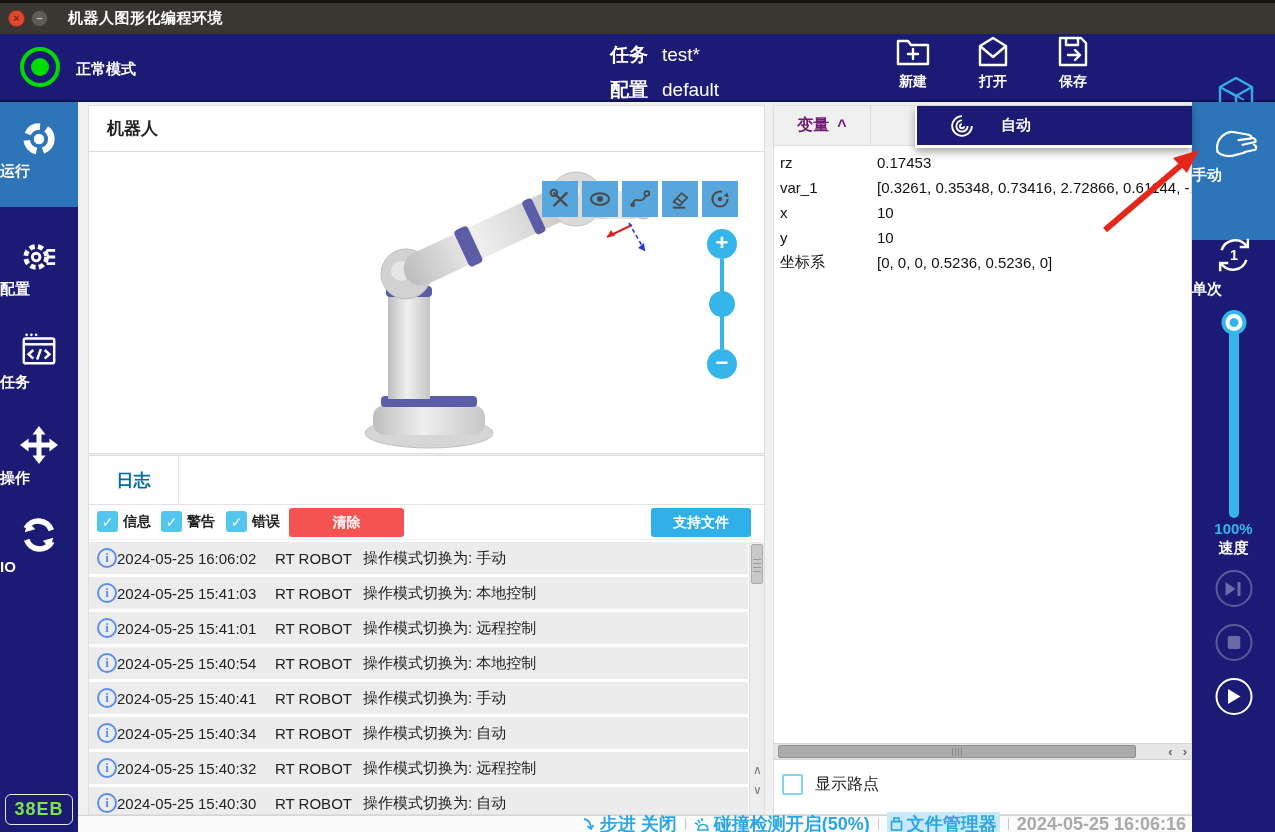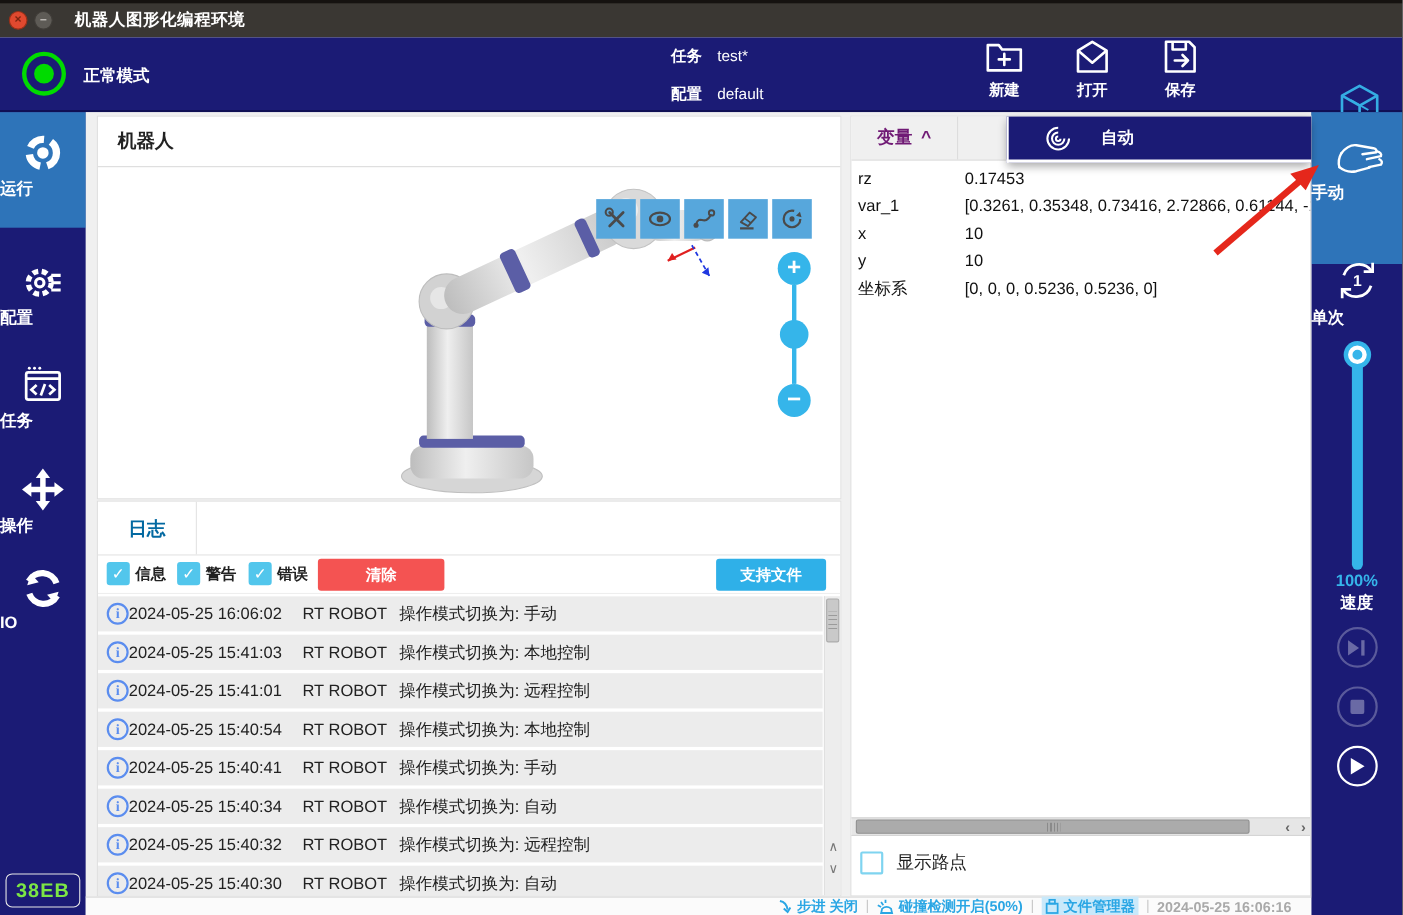--- a/index.html
+++ b/index.html
@@ -12,21 +12,21 @@
 .winbtn{width:17px;height:17px;border-radius:50%;display:flex;align-items:center;justify-content:center;font-size:11px;font-weight:bold;line-height:1;cursor:default}
 .winbtn.close{background:#E0492F;border:1px solid #9A3018;color:#7E2410}
 .winbtn.min{background:#5E5B56;border:1px solid #403D39;color:#C9C6C1}
 .titlebar .title{color:#FFF;font-weight:bold;font-size:15px;margin-left:14px;letter-spacing:.5px}
 
 
 .header{position:absolute;left:0;top:34px;width:100%;height:68px;background:#1B1B75;border-bottom:2px solid #101055}
 .mode-ind{position:absolute;left:20px;top:13px;width:40px;height:40px;border-radius:50%;border:4px solid #00DB00;display:flex;align-items:center;justify-content:center}
 .mode-ind .dot{width:18px;height:18px;border-radius:50%;background:#00DB00}
 .mode-label{position:absolute;left:76px;top:26px;color:#FFF;font-size:15px;font-weight:bold}
-.hdr-kv{position:absolute;color:#FFF;font-size:14px;white-space:nowrap}
+.hdr-kv{position:absolute;color:#FFF;font-size:19px;white-space:nowrap}
 .hdr-kv b{font-weight:bold;margin-right:14px}
 .hdr-btn{position:absolute;top:34px;width:66px;text-align:center;color:#FFF;cursor:pointer}
 .hdr-btn svg{display:block;margin:0 auto 3px auto}
 .hdr-btn .lbl{font-size:14px;font-weight:bold}
 .logo{position:absolute;right:16px;top:40px}
 
 
 .sidebar{position:absolute;top:102px;bottom:0;width:78px;background:#1B1B75}
 .sidebar.left{left:0}
 .sidebar.right{left:1192px;width:83px}
@@ -89,21 +89,21 @@
 .varrow .vn{flex:0 0 97px}
 .hsb{position:absolute;left:0;right:0;top:637px;height:17px;background:#E6E6E6;border-top:1px solid #D5D5D5;border-bottom:1px solid #D5D5D5}
 .hsb-thumb{position:absolute;left:4px;top:1px;width:358px;height:13px;background:#ABABAB;border:1px solid #8F8F8F;border-radius:2px;background-image:repeating-linear-gradient(90deg,#ABABAB 0 2px,#8A8A8A 2px 3px);background-size:14px 8px;background-position:center;background-repeat:no-repeat;cursor:pointer}
 .hsb-arrows{position:absolute;right:4px;top:0;height:15px;display:flex;gap:10px;color:#666;font-size:13px;font-weight:bold;align-items:center}
 .hsb-arrows span{cursor:pointer}
 .wp-row{position:absolute;left:8px;top:668px;display:flex;align-items:center;gap:12px;cursor:pointer}
 .wp-box{width:21px;height:21px;background:#FFF;border:2px solid #7FD4F0;border-radius:2px}
 .wp-lbl{font-size:16px;color:#222}
 
 
-.statusbar{position:absolute;left:0;right:0;top:713px;height:17px;background:#FBFBFB;border-top:1px solid #D5D5D5;display:flex;align-items:center;justify-content:flex-end;font-size:13px;font-weight:bold;color:#2AA6E4;gap:8px;padding-right:18px}
+.statusbar{position:absolute;left:0;right:0;top:713px;height:17px;background:#FBFBFB;border-top:1px solid #D5D5D5;display:flex;align-items:center;justify-content:flex-end;font-size:18px;font-weight:bold;color:#2AA6E4;gap:8px;padding-right:6px}
 .sb-item{display:flex;align-items:center;gap:4px;cursor:pointer}
 .sb-item.hl{background:#C9E9FA;padding:0 3px}
 .sb-sep{width:1px;height:12px;background:#C5C5C5}
 .sb-time{color:#A9A9A9;font-weight:bold;cursor:default}
 
 
 .dropdown{position:absolute;left:915px;top:106px;width:277px;height:42px;background:#1B1B75;border-left:2px solid #FFF;border-bottom:3px solid #FFF;box-shadow:0 4px 8px rgba(0,0,0,.35);display:flex;align-items:center;z-index:50;cursor:pointer}
 .dropdown .lbl{color:#FFF;font-size:15px;font-weight:bold;margin-left:24px}
 .dropdown svg{margin-left:30px}
 .red-arrow{position:absolute;left:1095px;top:142px;z-index:60;pointer-events:none}

